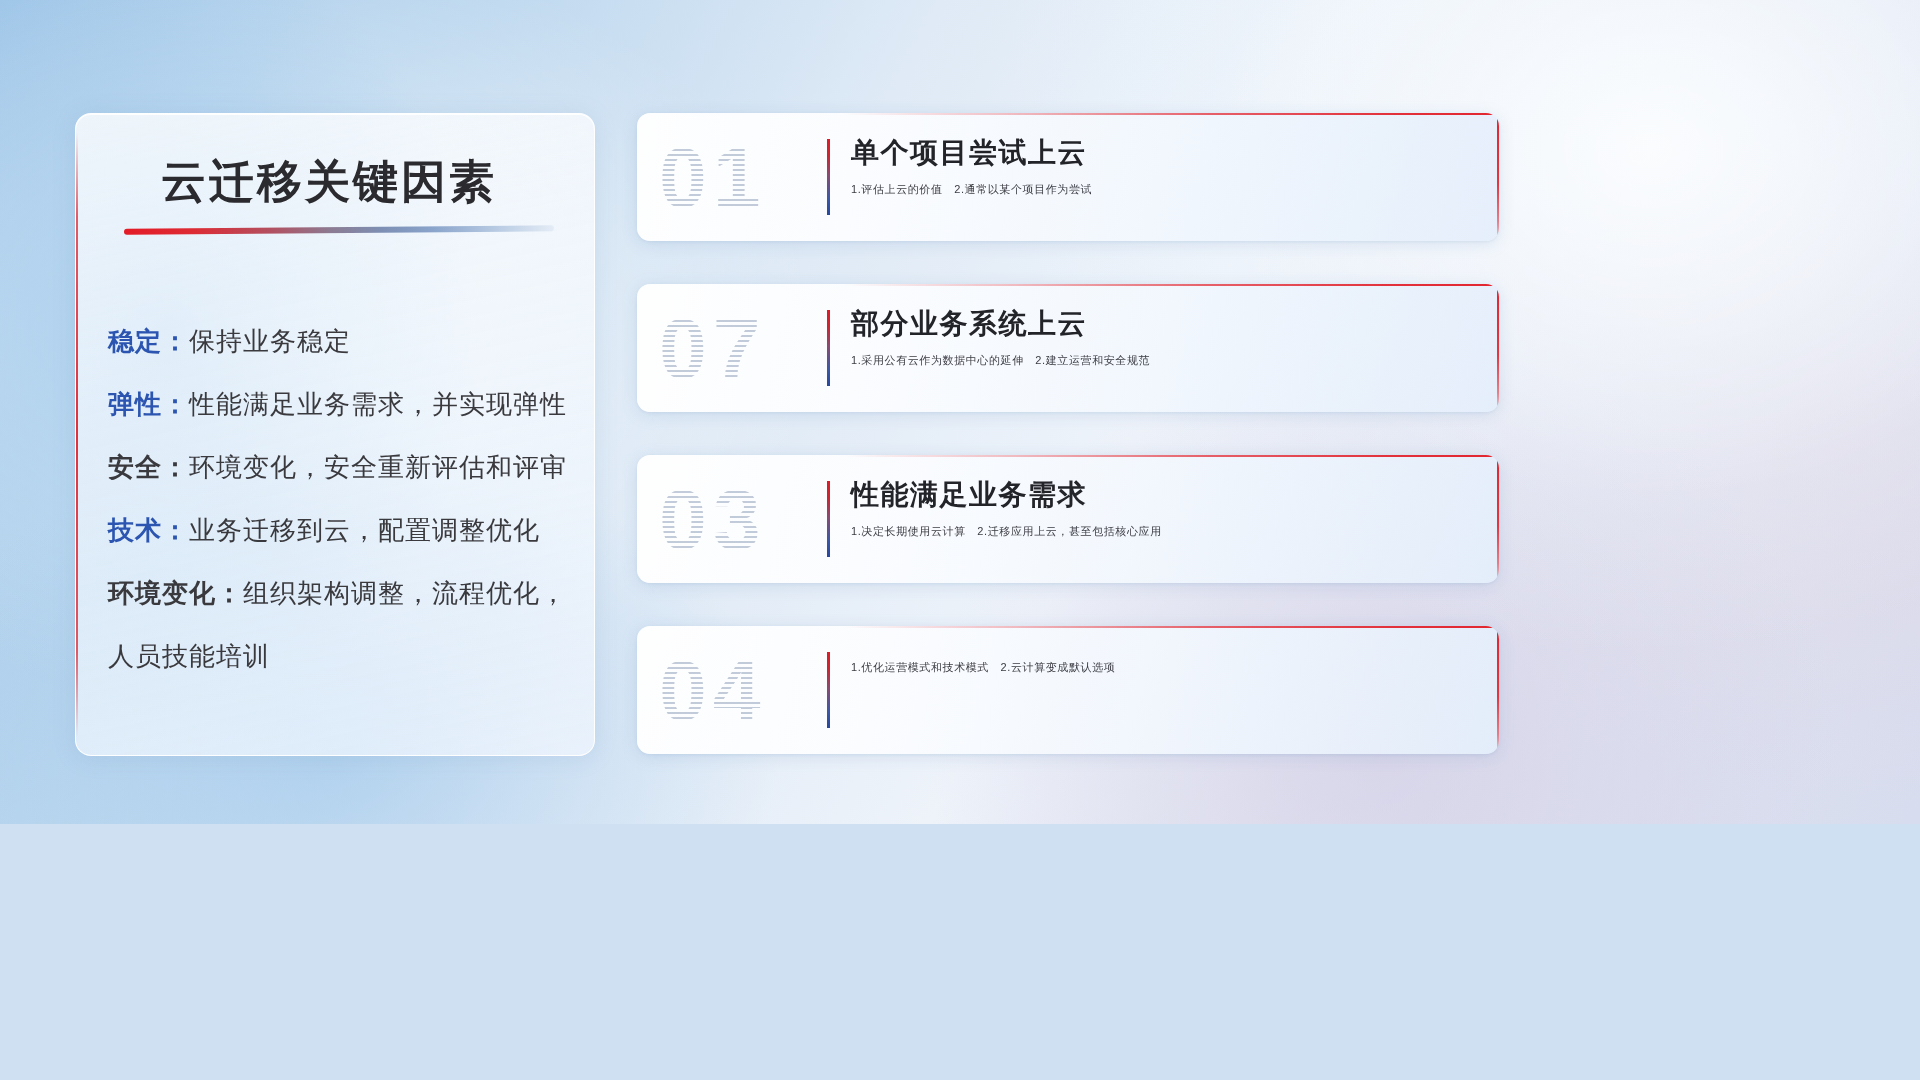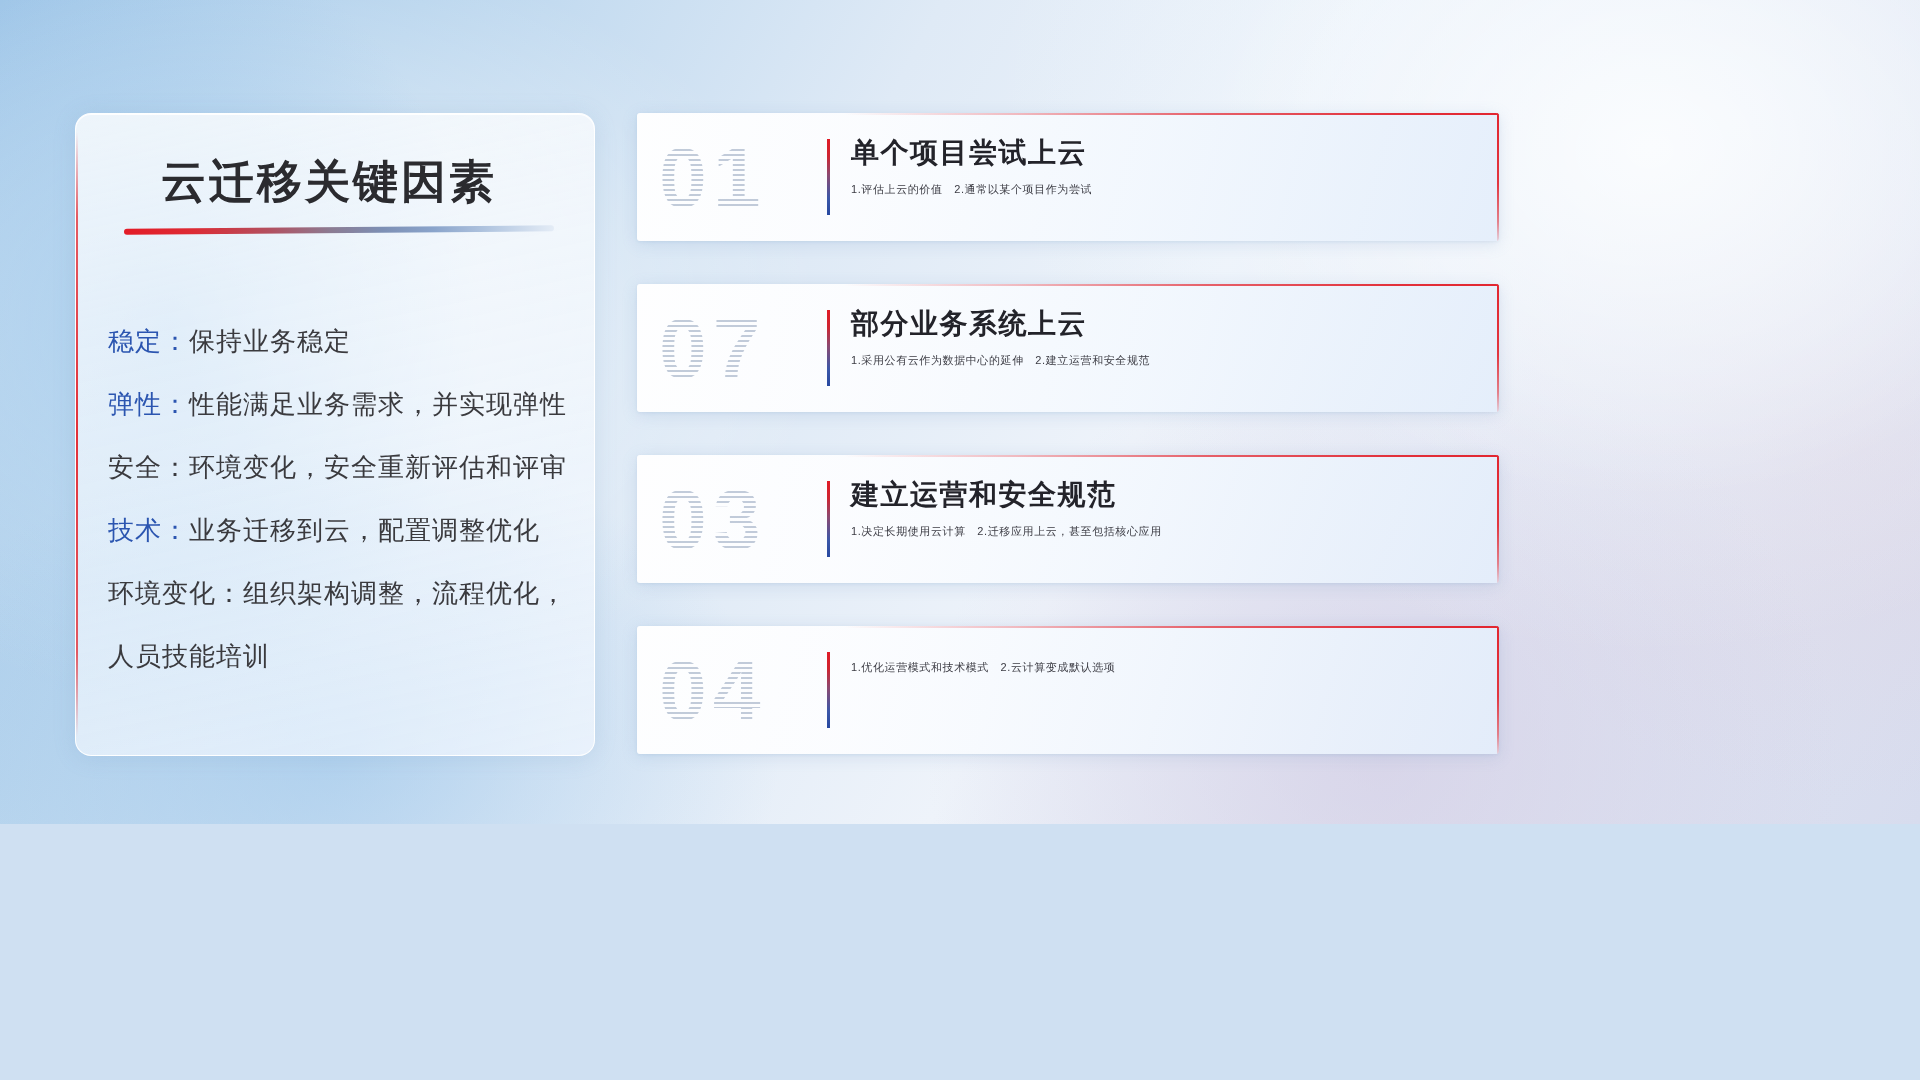--- a/index.html
+++ b/index.html
@@ -120,37 +120,37 @@
     top: 196px;
     width: 470px;
   }
   .panel-row {
     height: 63px;
     line-height: 63px;
     white-space: nowrap;
     font-size: 26px;
     letter-spacing: 1px;
   }
-  .panel-label { font-weight: 400; }
+  .panel-label { font-weight: 700; }
   .panel-label.accent { color: #2b55b0; }
   .panel-label.plain  { color: #3a3a3e; }
   .panel-text { color: #3a3a3e; }
 
   
   #cards {
     position: absolute;
     left: 637px;
     top: 113px;
     width: 862px;
   }
   .card {
     position: relative;
     height: 128px;
     margin-bottom: 43px;
-    border-radius: 3px;
+    border-radius: 13px;
     background: linear-gradient(104deg,
         rgba(255,255,255,0.97) 0%,
         rgba(252,253,255,0.95) 26%,
         rgba(243,248,254,0.93) 58%,
         rgba(234,242,252,0.92) 82%,
         rgba(228,238,251,0.92) 100%);
     box-shadow:
       0 3px 16px rgba(108,146,192,0.18),
       0 1px 3px rgba(108,146,192,0.12);
     overflow: hidden;
@@ -315,21 +315,21 @@
         <p class="card-subtitle">1.采用公有云作为数据中心的延伸　2.建立运营和安全规范</p>
       </div>
     </article>
 
     <article class="card">
       <div class="card-top-rule"></div>
       <div class="card-right-rule"></div>
       <div class="card-number">03</div>
       <div class="card-divider"></div>
       <div class="card-body">
-        <h2 class="card-title">建立运营和安全规范</h2>
+        <h2 class="card-title">性能满足业务需求</h2>
         <p class="card-subtitle">1.决定长期使用云计算　2.迁移应用上云，甚至包括核心应用</p>
       </div>
     </article>
 
     <article class="card">
       <div class="card-top-rule"></div>
       <div class="card-right-rule"></div>
       <div class="card-number">04</div>
       <div class="card-divider"></div>
       <div class="card-body">

